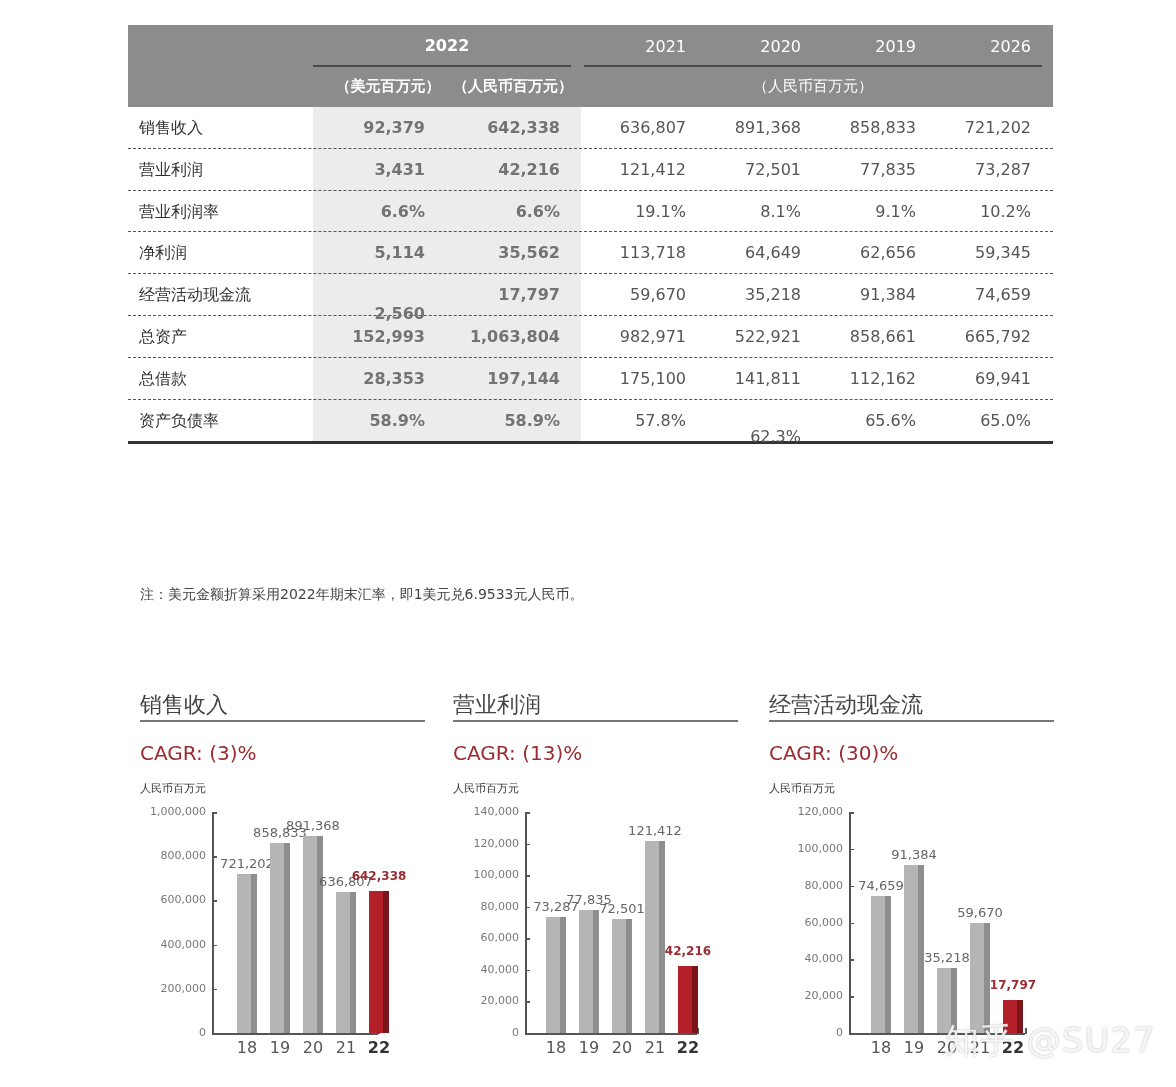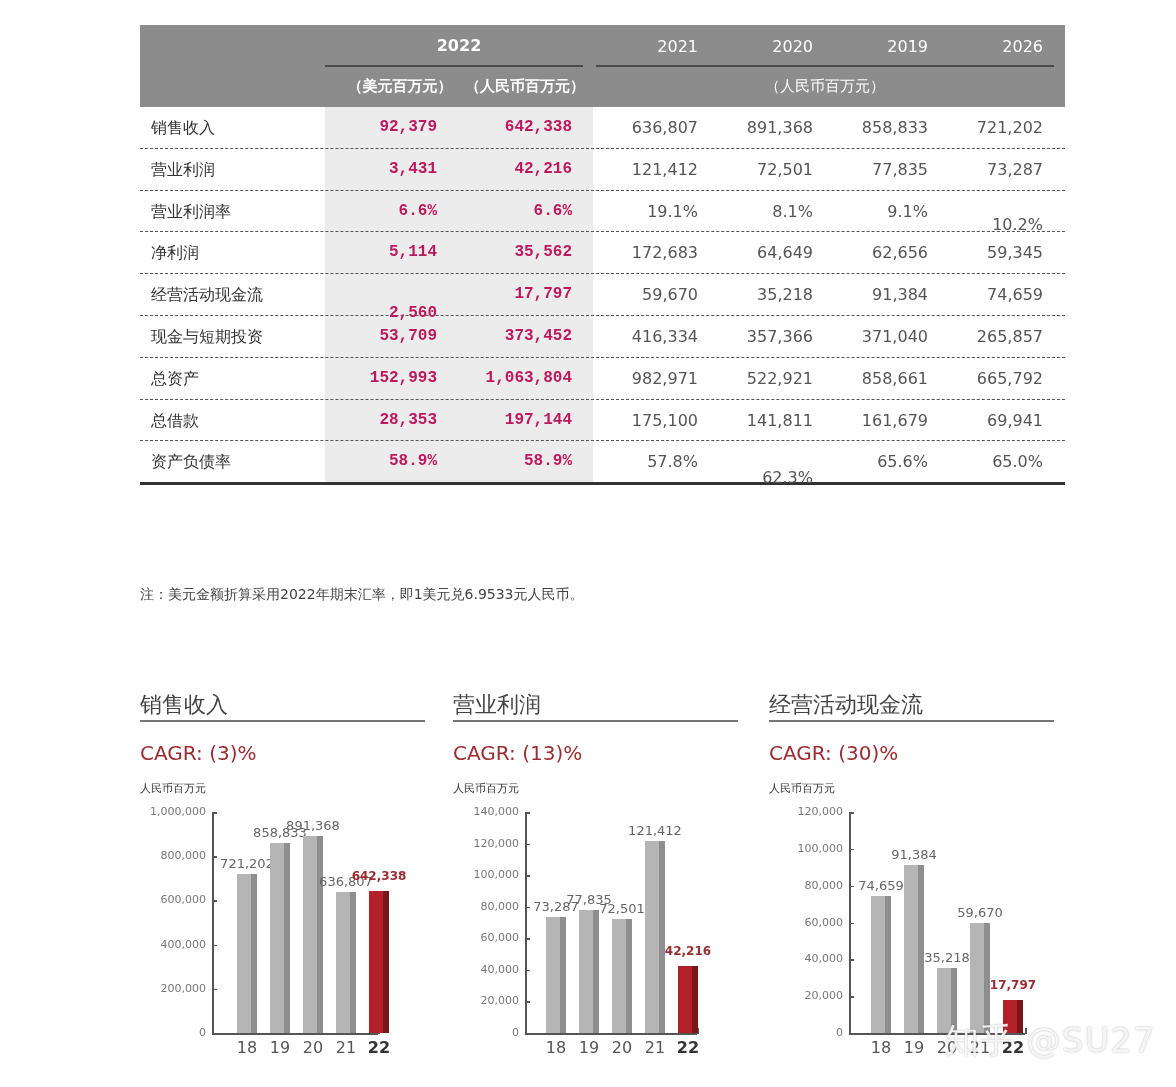--- a/index.html
+++ b/index.html
@@ -1,37 +1,37 @@
 <!DOCTYPE html>
 <html><head>
   <meta charset="utf-8">
   <style>
     html, body { margin: 0; padding: 0; background: #ffffff; }
     body { width: 1176px; height: 1087px; position: relative; overflow: hidden;
            font-family: "DejaVu Sans", "Liberation Sans", sans-serif; color: #333; }
 
     
-    .fin-table { position: absolute; left: 140px; top: 25px; width: 925px; }
+    .fin-table { position: absolute; left: 128px; top: 25px; width: 925px; }
     .thead { position: relative; height: 82px; background: #8c8c8c; }
     .thead .yr-main { position: absolute; left: 185px; width: 268px; top: 11px; text-align: center;
                       color: #fff; font-weight: bold; font-size: 16px; }
     .thead .rule-main { position: absolute; left: 185px; width: 258px; top: 40px; height: 2px; background: #4a4a4a; }
     .thead .rule-hist { position: absolute; left: 456px; width: 458px; top: 40px; height: 2px; background: #4a4a4a; }
     .thead .unit-usd { position: absolute; left: 200px; top: 52px; width: 120px; text-align: center; color: #fff; font-weight: bold; font-size: 15px; }
     .thead .unit-rmb { position: absolute; left: 320px; top: 52px; width: 130px; text-align: center; color: #fff; font-weight: bold; font-size: 15px; }
     .thead .unit-hist { position: absolute; left: 456px; top: 52px; width: 458px; text-align: center; color: #fff; font-size: 15px; }
     .thead .yr { position: absolute; top: 12px; width: 100px; text-align: right; color: #fff; font-size: 16px; }
 
     .tbody { position: relative; }
     .shade { position: absolute; left: 185px; width: 268px; top: 0; bottom: 0; background: #ececec; }
     .row { position: relative; height: 40.8px; border-bottom: 1.5px dashed #555; }
     .row:last-child { border-bottom: 3px solid #333; height: 41px; }
     .row .label { position: absolute; left: 11px; top: 11px; font-size: 16px; color: #333; }
     .row .v { position: absolute; top: 11px; width: 110px; text-align: right; font-size: 16px; }
-    .row .v.b { font-weight: bold; color: #be185d; font-family: Liberation Mono, monospace; }
+    .row .v.b { font-weight: bold; color: #737373; }
     .row .v.h { color: #555; }
 
     .note { position: absolute; left: 140px; top: 586px; font-size: 14px; color: #444; }
 
     
     .chart { position: absolute; top: 690px; width: 285px; height: 380px; }
     .chart .ctitle { position: absolute; left: 0; top: 0; font-size: 22px; color: #444; }
     .chart .crule { position: absolute; left: 0; top: 30px; width: 285px; height: 1.5px; background: #777; }
     .chart .cagr { position: absolute; left: 0; top: 51px; font-size: 20px; color: #9b2c31; }
     .chart .unit { position: absolute; left: 0; top: 91px; font-size: 11px; color: #333; }
@@ -87,65 +87,56 @@
         <div class="v h" style="left: 678px;">77,835</div>
         <div class="v h" style="left: 793px;">73,287</div>
       </div>
       <div class="row">
         <div class="label">营业利润率</div>
         <div class="v b" style="left: 187px;">6.6%</div>
         <div class="v b" style="left: 322px;">6.6%</div>
         <div class="v h" style="left: 448px;">19.1%</div>
         <div class="v h" style="left: 563px;">8.1%</div>
         <div class="v h" style="left: 678px;">9.1%</div>
-        <div class="v h" style="left: 793px; margin-top: 13px;">10.2%</div>
+        <div class="v h" style="left: 793px;">10.2%</div>
       </div>
       <div class="row">
         <div class="label">净利润</div>
         <div class="v b" style="left: 187px;">5,114</div>
         <div class="v b" style="left: 322px;">35,562</div>
-        <div class="v h" style="left: 448px;">172,683</div>
+        <div class="v h" style="left: 448px;">113,718</div>
         <div class="v h" style="left: 563px;">64,649</div>
         <div class="v h" style="left: 678px;">62,656</div>
         <div class="v h" style="left: 793px;">59,345</div>
       </div>
       <div class="row">
         <div class="label">经营活动现金流</div>
         <div class="v b" style="left: 187px; margin-top: 19px;">2,560</div>
         <div class="v b" style="left: 322px;">17,797</div>
         <div class="v h" style="left: 448px;">59,670</div>
         <div class="v h" style="left: 563px;">35,218</div>
         <div class="v h" style="left: 678px;">91,384</div>
         <div class="v h" style="left: 793px;">74,659</div>
       </div>
       <div class="row">
-        <div class="label">现金与短期投资</div>
-        <div class="v b" style="left: 187px;">53,709</div>
-        <div class="v b" style="left: 322px;">373,452</div>
-        <div class="v h" style="left: 448px;">416,334</div>
-        <div class="v h" style="left: 563px;">357,366</div>
-        <div class="v h" style="left: 678px;">371,040</div>
-        <div class="v h" style="left: 793px;">265,857</div>
-      </div>
-      <div class="row">
         <div class="label">总资产</div>
         <div class="v b" style="left: 187px;">152,993</div>
         <div class="v b" style="left: 322px;">1,063,804</div>
         <div class="v h" style="left: 448px;">982,971</div>
         <div class="v h" style="left: 563px;">522,921</div>
         <div class="v h" style="left: 678px;">858,661</div>
         <div class="v h" style="left: 793px;">665,792</div>
       </div>
       <div class="row">
         <div class="label">总借款</div>
         <div class="v b" style="left: 187px;">28,353</div>
         <div class="v b" style="left: 322px;">197,144</div>
         <div class="v h" style="left: 448px;">175,100</div>
         <div class="v h" style="left: 563px;">141,811</div>
-        <div class="v h" style="left: 678px;">161,679</div>
+        <div class="v h" style="left: 678px;">112,162</div>
         <div class="v h" style="left: 793px;">69,941</div>
       </div>
       <div class="row">
         <div class="label">资产负债率</div>
         <div class="v b" style="left: 187px;">58.9%</div>
         <div class="v b" style="left: 322px;">58.9%</div>
         <div class="v h" style="left: 448px;">57.8%</div>
         <div class="v h" style="left: 563px; margin-top: 16px;">62.3%</div>
         <div class="v h" style="left: 678px;">65.6%</div>
         <div class="v h" style="left: 793px;">65.0%</div>

